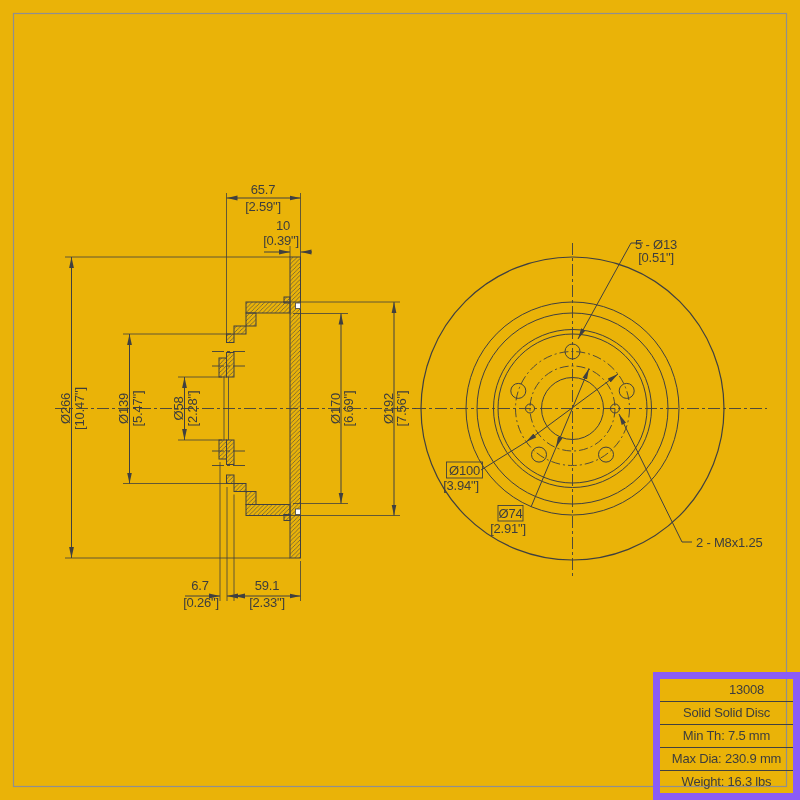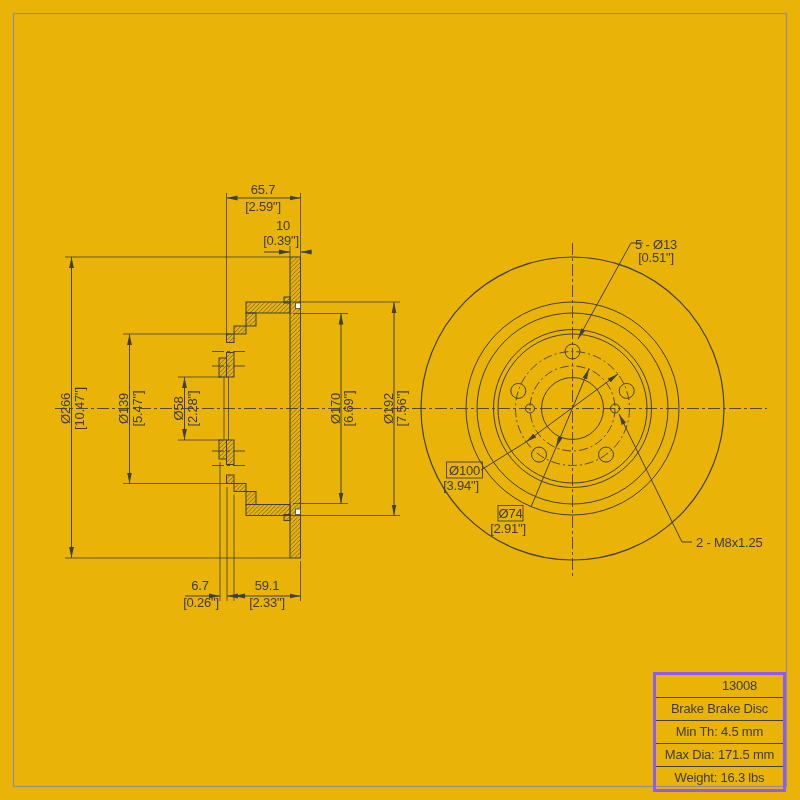--- a/index.html
+++ b/index.html
@@ -1,21 +1,21 @@
 <!DOCTYPE html>
 <html><head>
 <meta charset="utf-8">
 <style>
   html,body{margin:0;padding:0;background:#ffffff;width:800px;height:800px;
     font-family:"Liberation Sans","DejaVu Sans",sans-serif;}
   .stage{position:relative;width:800px;height:800px;background:#eab308;overflow:hidden;}
   svg{position:absolute;left:0;top:0;}
   svg text{fill:#3d3d3d;font-size:13px;letter-spacing:-0.2px;}
-  .spec-table{position:absolute;left:653px;top:672px;width:133px;
-    border:3px solid #8b5cf6;box-sizing:border-box;}
+  .spec-table{position:absolute;left:653px;top:672px;width:147px;
+    border:7px solid #8b5cf6;box-sizing:border-box;}
   .spec-row{height:22px;line-height:22px;text-align:center;font-size:13px;color:#3d3d3d;
     border-top:1px solid #404040;letter-spacing:-0.2px;white-space:nowrap;overflow:hidden;}
   .spec-row:first-child{border-top:none;}
   .spec-row.part-no{text-indent:40px;}
 </style>
 </head>
 <body>
 <div class="stage">
 
 <svg width="800" height="800" viewBox="0 0 800 800">
@@ -173,19 +173,19 @@
     <text x="464.5" y="474.5" text-anchor="middle">Ø100</text>
     <text x="461" y="490" text-anchor="middle">[3.94"]</text>
     <text x="510.5" y="517.5" text-anchor="middle">Ø74</text>
     <text x="508" y="533" text-anchor="middle">[2.91"]</text>
     <text x="696" y="547" text-anchor="start">2 - M8x1.25</text>
   </g>
 </svg>
 
 <div class="spec-table">
   <div class="spec-row part-no">13008</div>
-  <div class="spec-row">Brake Brake Disc</div>
-  <div class="spec-row">Min Th: 4.5 mm</div>
-  <div class="spec-row">Max Dia: 171.5 mm</div>
+  <div class="spec-row">Solid Solid Disc</div>
+  <div class="spec-row">Min Th: 7.5 mm</div>
+  <div class="spec-row">Max Dia: 230.9 mm</div>
   <div class="spec-row">Weight: 16.3 lbs</div>
 </div>
 
 </div>
 
 </body></html>

